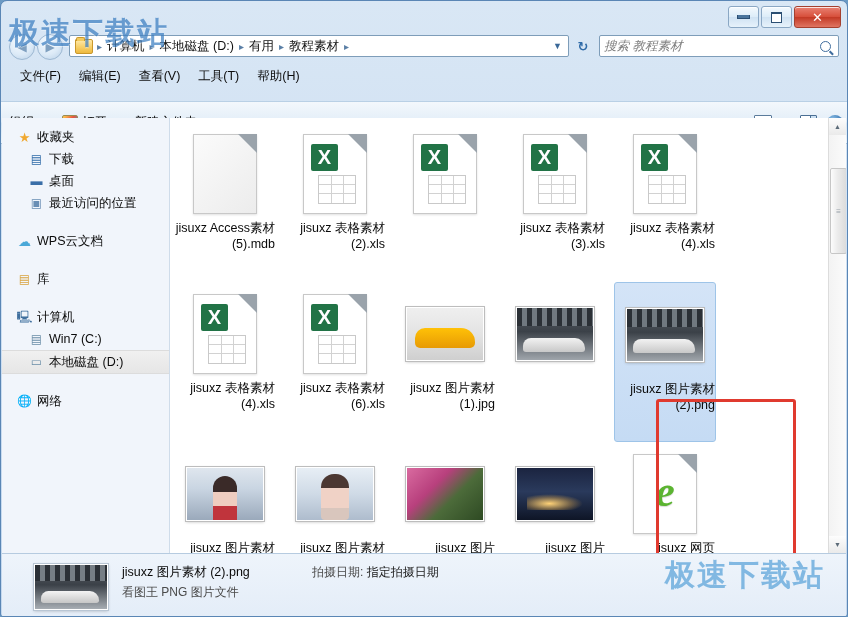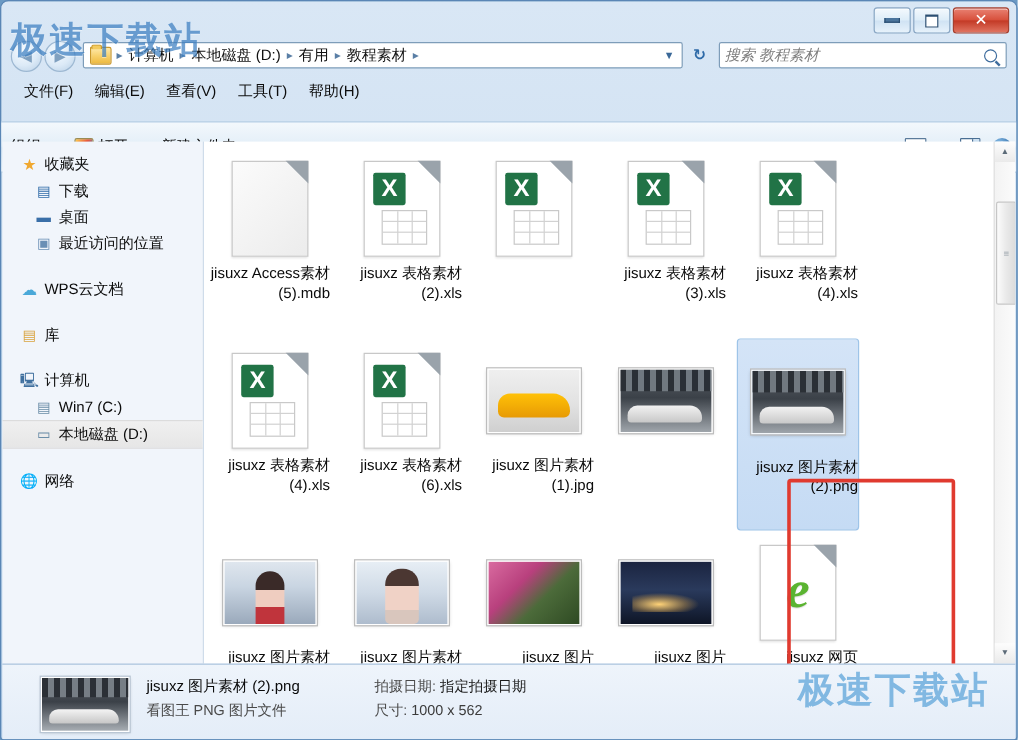--- a/index.html
+++ b/index.html
@@ -573,23 +573,19 @@
     <div class="st-cols">
       <div class="st-c1">
         <div class="st-line st-name">jisuxz 图片素材 (2).png</div>
         <div class="st-line st-key">看图王 PNG 图片文件</div>
       </div>
       <div class="st-c2">
         <div class="st-line">
           <span class="st-key">拍摄日期:</span>&nbsp;
           <span class="st-val">指定拍摄日期</span>
         </div>
-        <div class="st-line">
-          <span class="st-key">尺寸:</span>&nbsp;
-          <span class="st-dim">1000 x 562</span>
-        </div>
       </div>
     </div>
   </div>
 
   <div class="wm wm-top">极速下载站</div>
   <div class="wm wm-bot">极速下载站</div>
 </div>
 
 </body></html>

